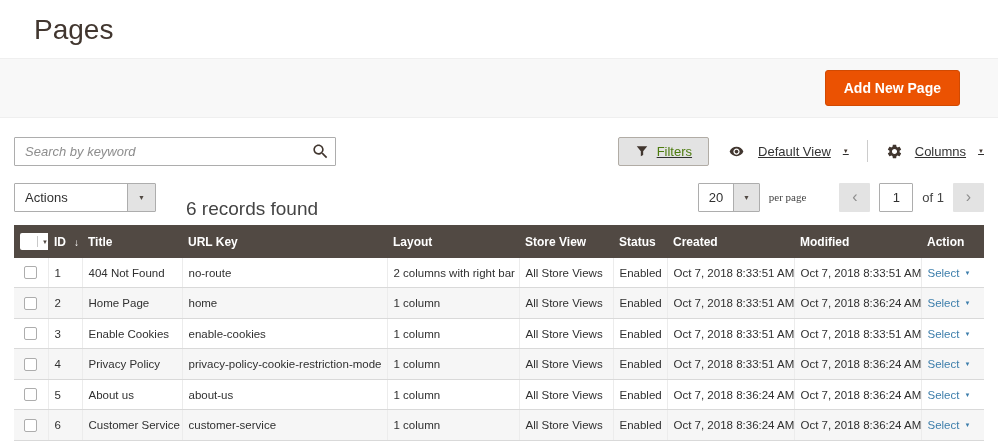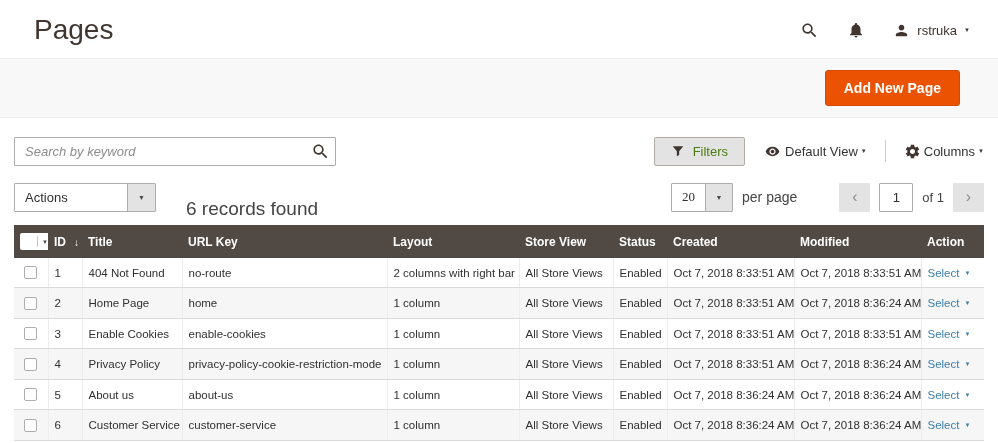--- a/index.html
+++ b/index.html
@@ -32,41 +32,41 @@
     display:flex;align-items:center;justify-content:flex-end;
     padding-right:38px;
   }
   .btn-primary{
     background:var(--accent);color:#fff;border:1px solid #d14a02;
     font-size:14px;font-weight:bold;padding:9px 18px;border-radius:3px;
     font-family:"Liberation Sans",sans-serif;cursor:pointer;
   }
   
   .grid-toolbar{
-    margin:18px 14px 16px;display:flex;justify-content:space-between;align-items:center;height:30px;
+    margin:18px 14px 16px;display:flex;justify-content:space-between;align-items:center;height:30px;text-decoration:underline;
   }
   .search-wrap{position:relative;width:322px;}
   .search-wrap input{
     width:100%;height:29px;border:1px solid #adadad;border-radius:1px;
     padding:4px 34px 4px 10px;font-size:13px;color:#303030;
     font-family:"Liberation Sans",sans-serif;
   }
   .search-wrap input::placeholder{font-style:italic;color:#8d8d8d;}
   .search-btn{
     position:absolute;right:4px;top:3px;background:none;border:none;cursor:pointer;padding:2px;
   }
   .toolbar-right{display:flex;align-items:center;gap:18px;}
   .filters-btn{
     display:flex;align-items:center;gap:8px;
     background:#e3e3e3;border:1px solid #b1aca5;border-radius:2px;
     padding:6px 16px;font-size:13px;color:#4d7c0f;cursor:pointer;
     font-family:"Liberation Sans",sans-serif;
   }
   .flat-btn{
-    display:flex;align-items:center;gap:3px;background:none;border:none;
+    display:flex;align-items:center;gap:12px;background:none;border:none;
     font-size:13px;color:#333;cursor:pointer;font-family:"Liberation Sans",sans-serif;
   }
   .v-divider{width:1px;height:22px;background:#ccc;}
   
   .bulk-bar{
     margin:13px 14px 0;display:flex;justify-content:space-between;align-items:center;height:30px;
   }
   .bulk-left{display:flex;align-items:center;}
   .select-box{
     display:flex;align-items:stretch;height:29px;background:#fff;
@@ -76,22 +76,22 @@
   .select-box .caret-seg{
     display:flex;align-items:center;justify-content:center;width:28px;
     border-left:1px solid #adadad;background:#e3e3e3;
   }
   .select-box .caret-seg .caret{color:#514943;font-size:7px;}
   .actions-select{width:142px;}
   .actions-select .val{flex:1;}
   .records-found{margin-left:30px;font-size:19px;color:#444;margin-top:24px;}
   .bulk-right{display:flex;align-items:center;gap:9px;}
   .perpage-select{width:62px;}
-  .perpage-select .val{flex:1;font-family:Liberation Serif, serif;}
-  .perpage-label{font-size:14px;color:#444;margin-right:33px;}
+  .perpage-select .val{flex:1;}
+  .perpage-label{font-size:11px;color:#444;margin-right:24px;font-family:Liberation Serif, serif;}
   .pg-btn{
     width:31px;height:29px;background:#e3e3e3;border:none;border-radius:1px;
     color:#8e8e8e;font-size:16px;line-height:1;cursor:default;
   }
   .pg-input{
     width:34px;height:29px;border:1px solid #adadad;border-radius:1px;
     text-align:center;font-size:13px;color:#303030;font-family:"Liberation Sans",sans-serif;
   }
   .pg-total{font-size:13px;color:#444;}
   
@@ -123,41 +123,20 @@
     color:var(--link);font-size:11.5px;text-decoration:none;cursor:pointer;
     display:inline-flex;align-items:center;gap:5px;
   }
   .select-link .caret{color:var(--link);}
 </style>
 </head>
 <body>
 
 <div class="page-header">
   <h1 class="page-title">Pages</h1>
-  <div class="top-icons">
-    <span>
-      <svg width="19" height="19" viewBox="0 0 24 24" fill="#41362f">
-          <path d="M15.5 14h-.79l-.28-.27C15.41 12.59 16 11.11 16 9.5 16 5.91 13.09 3 9.5 3S3 5.91 3 9.5 5.91 16 9.5 16c1.61 0 3.09-.59 4.23-1.57l.27.28v.79l5 4.99L20.49 19l-4.99-5zm-6 0C7.01 14 5 11.99 5 9.5S7.01 5 9.5 5 14 7.01 14 9.5 11.99 14 9.5 14z"></path>
-        </svg>
-    </span>
-    <span>
-      <svg width="18" height="18" viewBox="0 0 24 24" fill="#41362f">
-          <path d="M12 22c1.1 0 2-.9 2-2h-4c0 1.1.89 2 2 2zm6-6v-5c0-3.07-1.64-5.64-4.5-6.32V4c0-.83-.67-1.5-1.5-1.5s-1.5.67-1.5 1.5v.68C7.63 5.36 6 7.92 6 11v5l-2 2v1h16v-1l-2-2z"></path>
-        </svg>
-    </span>
-    <span class="user-chip">
-      <span>
-        <svg width="17" height="17" viewBox="0 0 24 24" fill="#41362f">
-            <path d="M12 12c2.21 0 4-1.79 4-4s-1.79-4-4-4-4 1.79-4 4 1.79 4 4 4zm0 2c-2.67 0-8 1.34-8 4v2h16v-2c0-2.66-5.33-4-8-4z"></path>
-          </svg>
-      </span>
-      <span class="uname">rstruka</span>
-      <span class="caret">▼</span>
-    </span>
-  </div>
 </div>
 
 <div class="action-band">
   <button class="btn-primary">Add New Page</button>
 </div>
 
 <div class="grid-toolbar">
   <div class="search-wrap">
     <input type="text" placeholder="Search by keyword" style="">
     <button class="search-btn">

